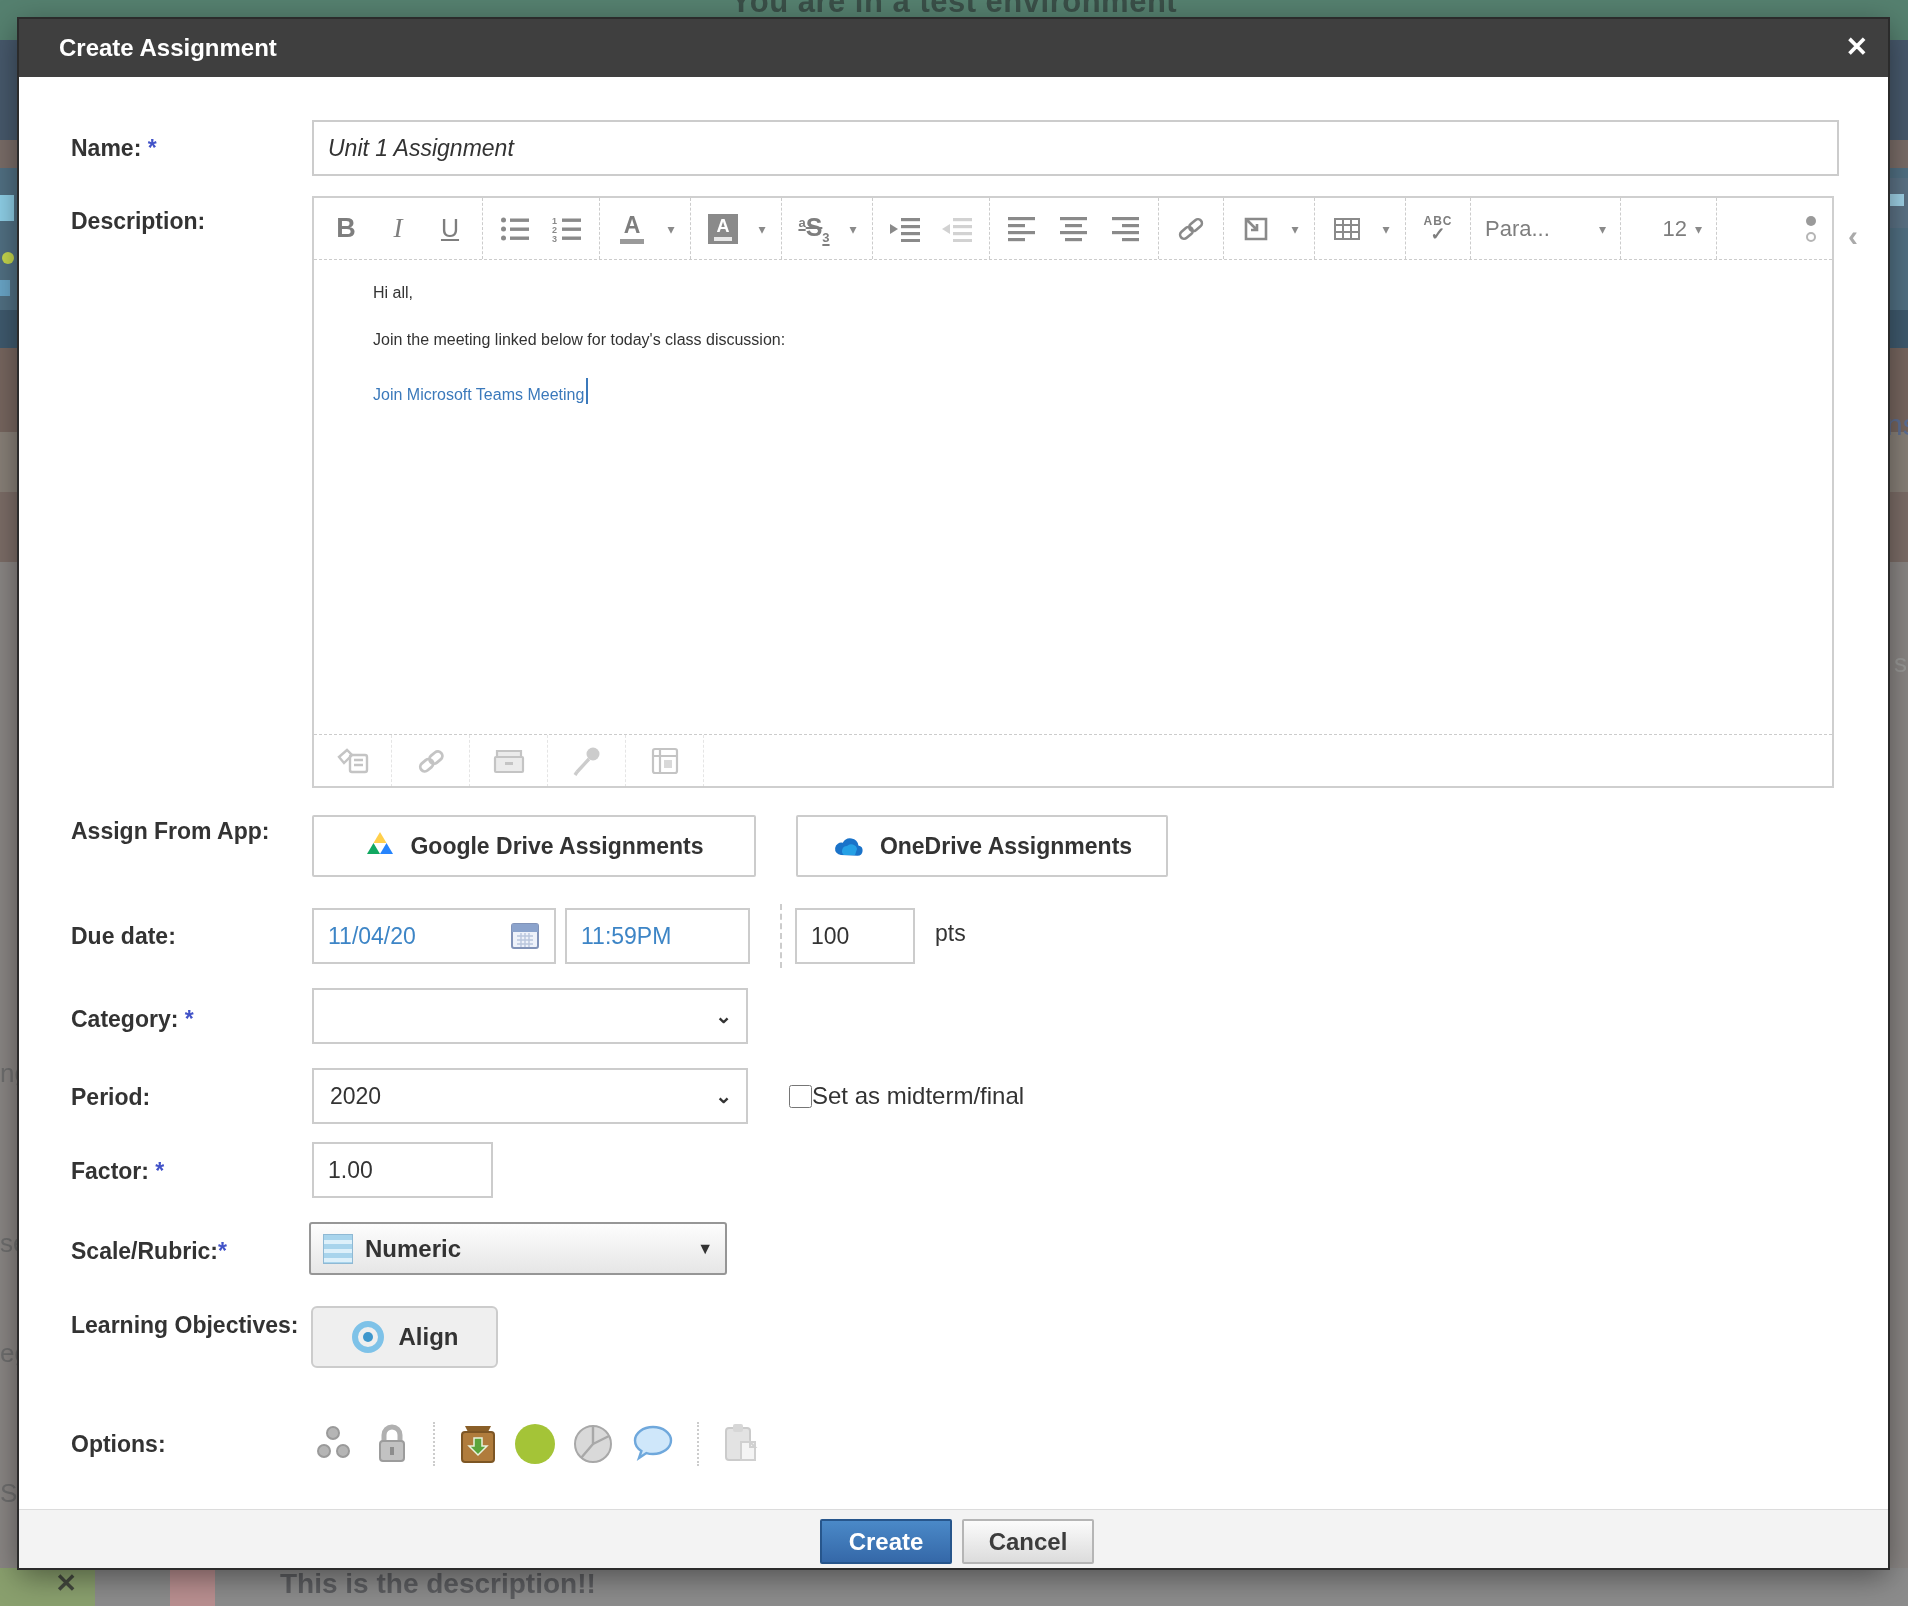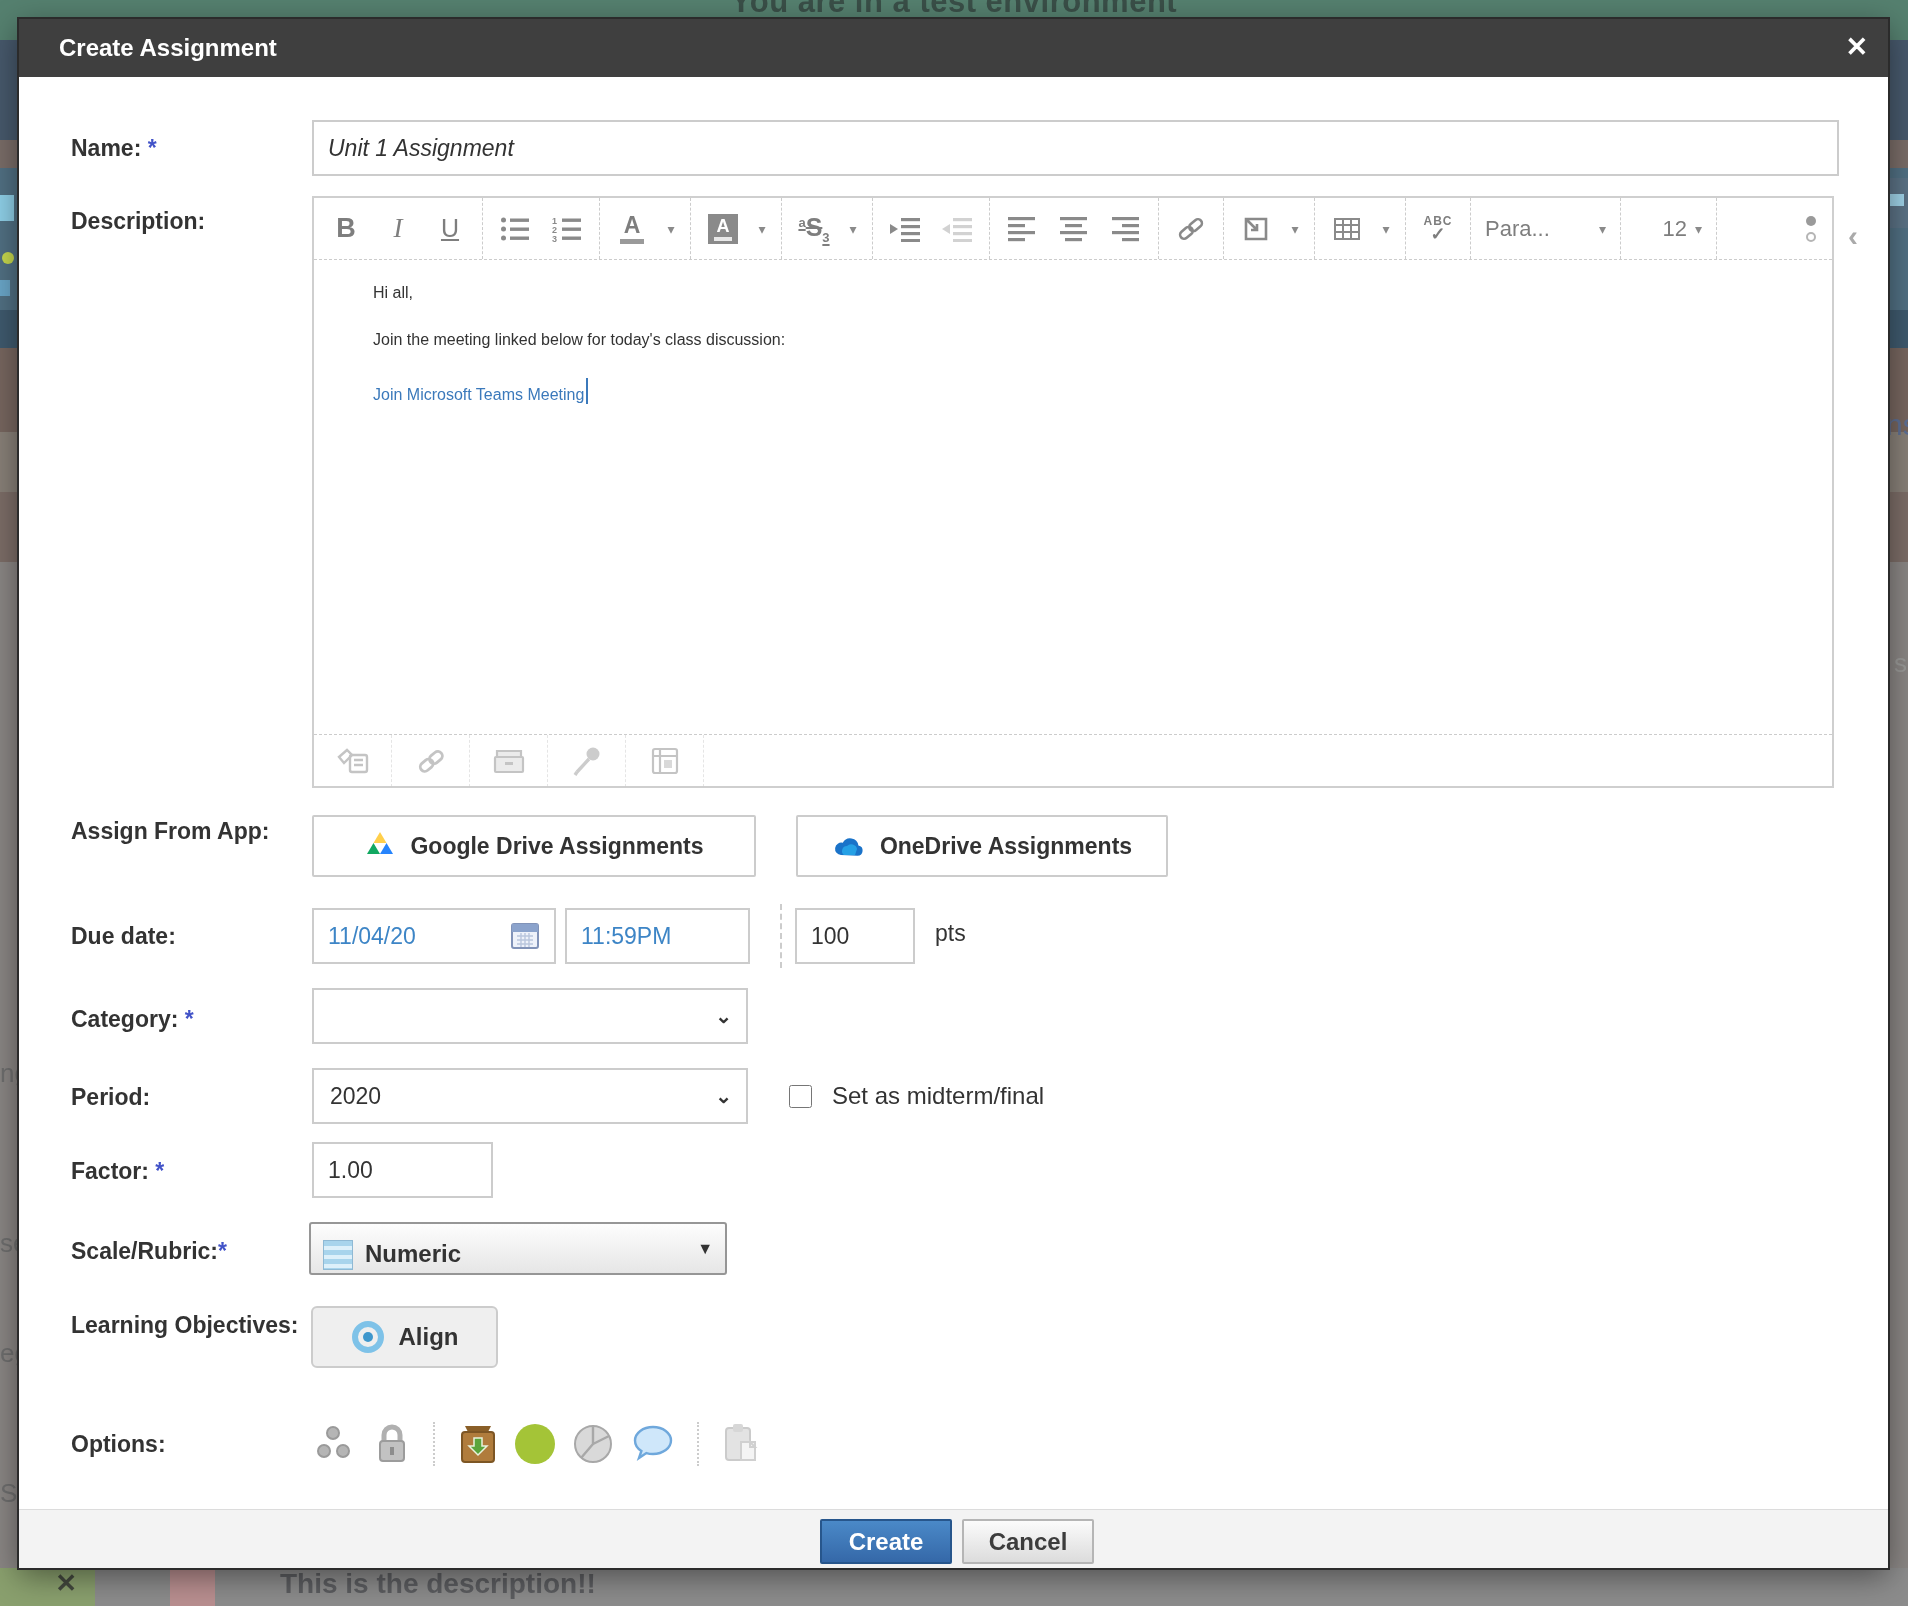--- a/index.html
+++ b/index.html
@@ -127,33 +127,33 @@
   
   .cat-label { top:984px; }
   .fselect { position:absolute; left:293px; width:436px; height:56px; background:#fff;
     border:2px solid #ccc; font-size:23px; color:#333; display:flex; align-items:center;
     padding:0 16px; cursor:pointer; }
   .fselect .chev { position:absolute; right:14px; font-size:20px; font-weight:bold; color:#333; }
   .cat-select { top:969px; }
   .period-label { top:1062px; }
   .period-select { top:1049px; }
   .midterm { position:absolute; left:770px; top:1049px; height:56px; display:flex;
-    align-items:center; gap:20px; }
+    align-items:center; gap:0; }
   .midterm input { width:23px; height:23px; cursor:pointer; }
   .midterm span { font-size:24px; color:#333; }
 
   
   .factor-label { top:1136px; }
   .factor-input { left:293px; top:1123px; width:181px; height:56px; }
 
   
   .scale-label { top:1216px; }
   .scale-dd { position:absolute; left:290px; top:1203px; width:418px; height:53px;
     background:linear-gradient(180deg,#fdfdfd,#e6e6e6); border:2px solid #969696;
-    border-radius:3px; display:flex; align-items:flex-start; padding:16px 12px; gap:12px; cursor:pointer; }
+    border-radius:3px; display:flex; align-items:center; padding:16px 12px; gap:12px; cursor:pointer; }
   .scale-icon { width:30px; height:30px; border:1px solid #8fb9d4;
     background:repeating-linear-gradient(180deg,#a8d4ec 0 5px,#ddf0fa 5px 9px); }
   .scale-dd .val { font-size:24px; font-weight:bold; color:#333; }
   .scale-dd .arr { margin-left:auto; font-size:16px; color:#333; }
 
   
   .lo-label { top:1290px; }
   .align-btn { position:absolute; left:292px; top:1287px; width:187px; height:62px;
     background:#efefef; border:2px solid #ccc; border-radius:6px; display:flex;
     align-items:center; justify-content:center; gap:14px; font-size:24px; font-weight:bold;

